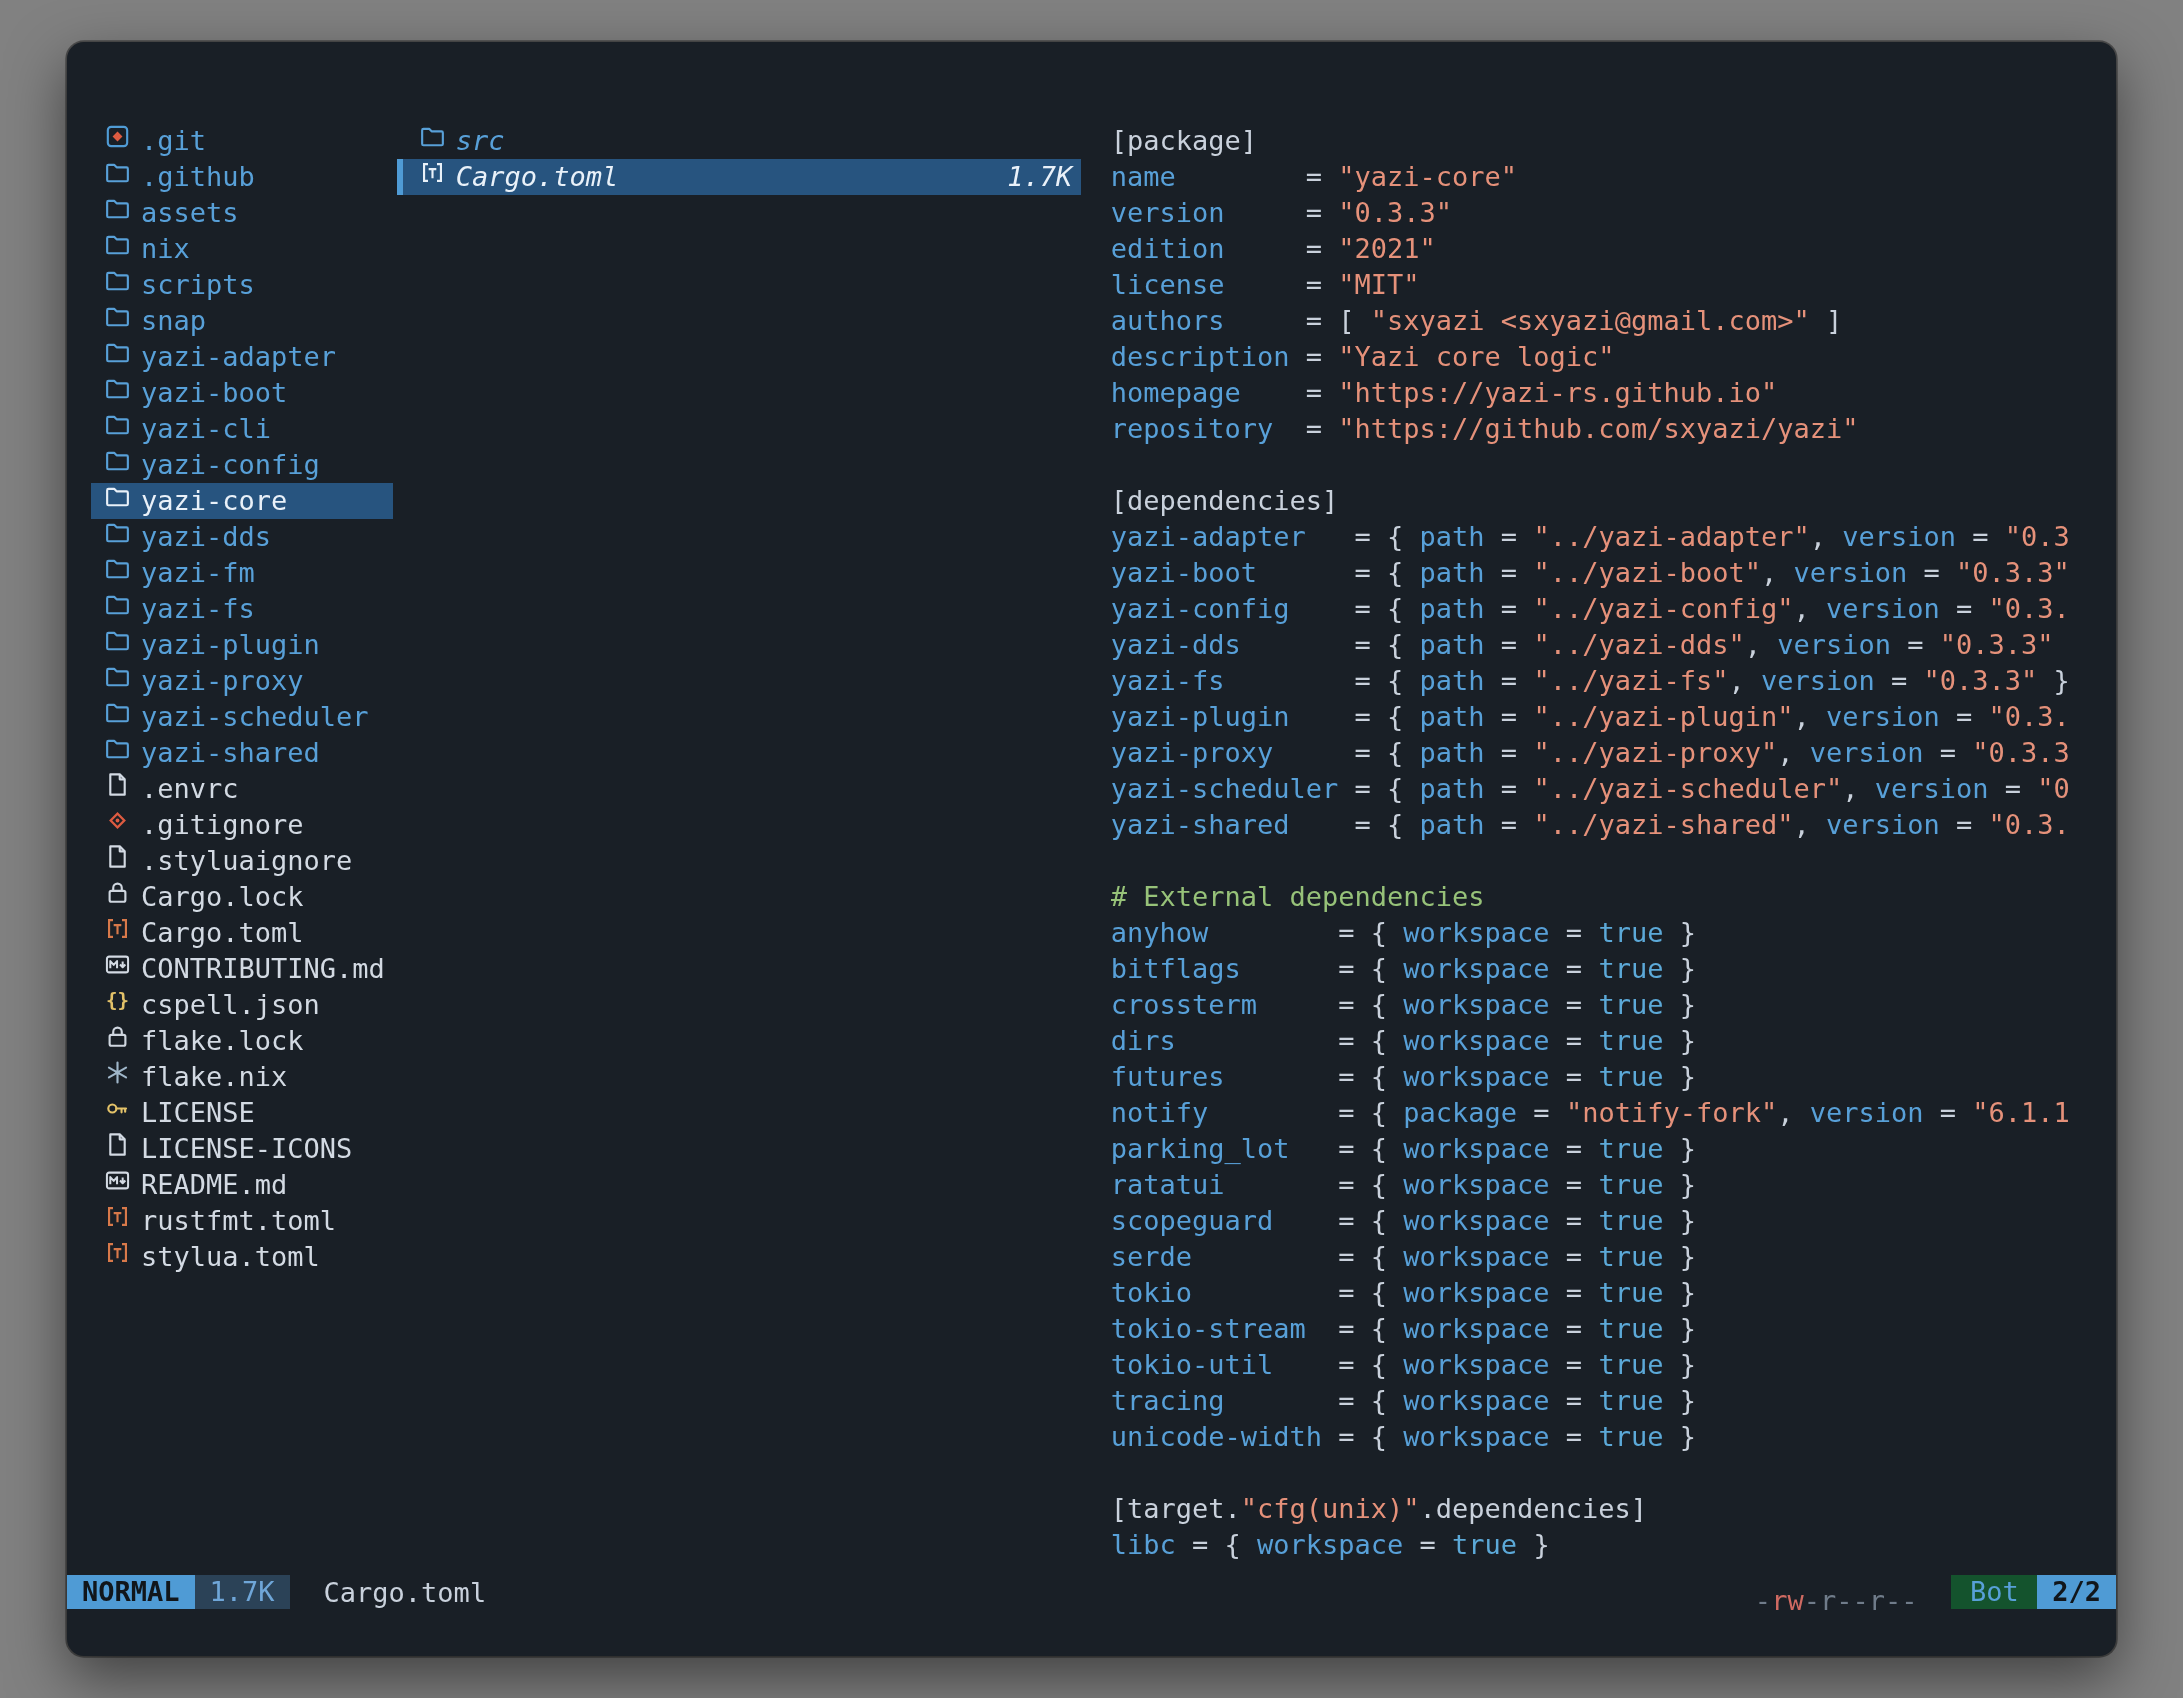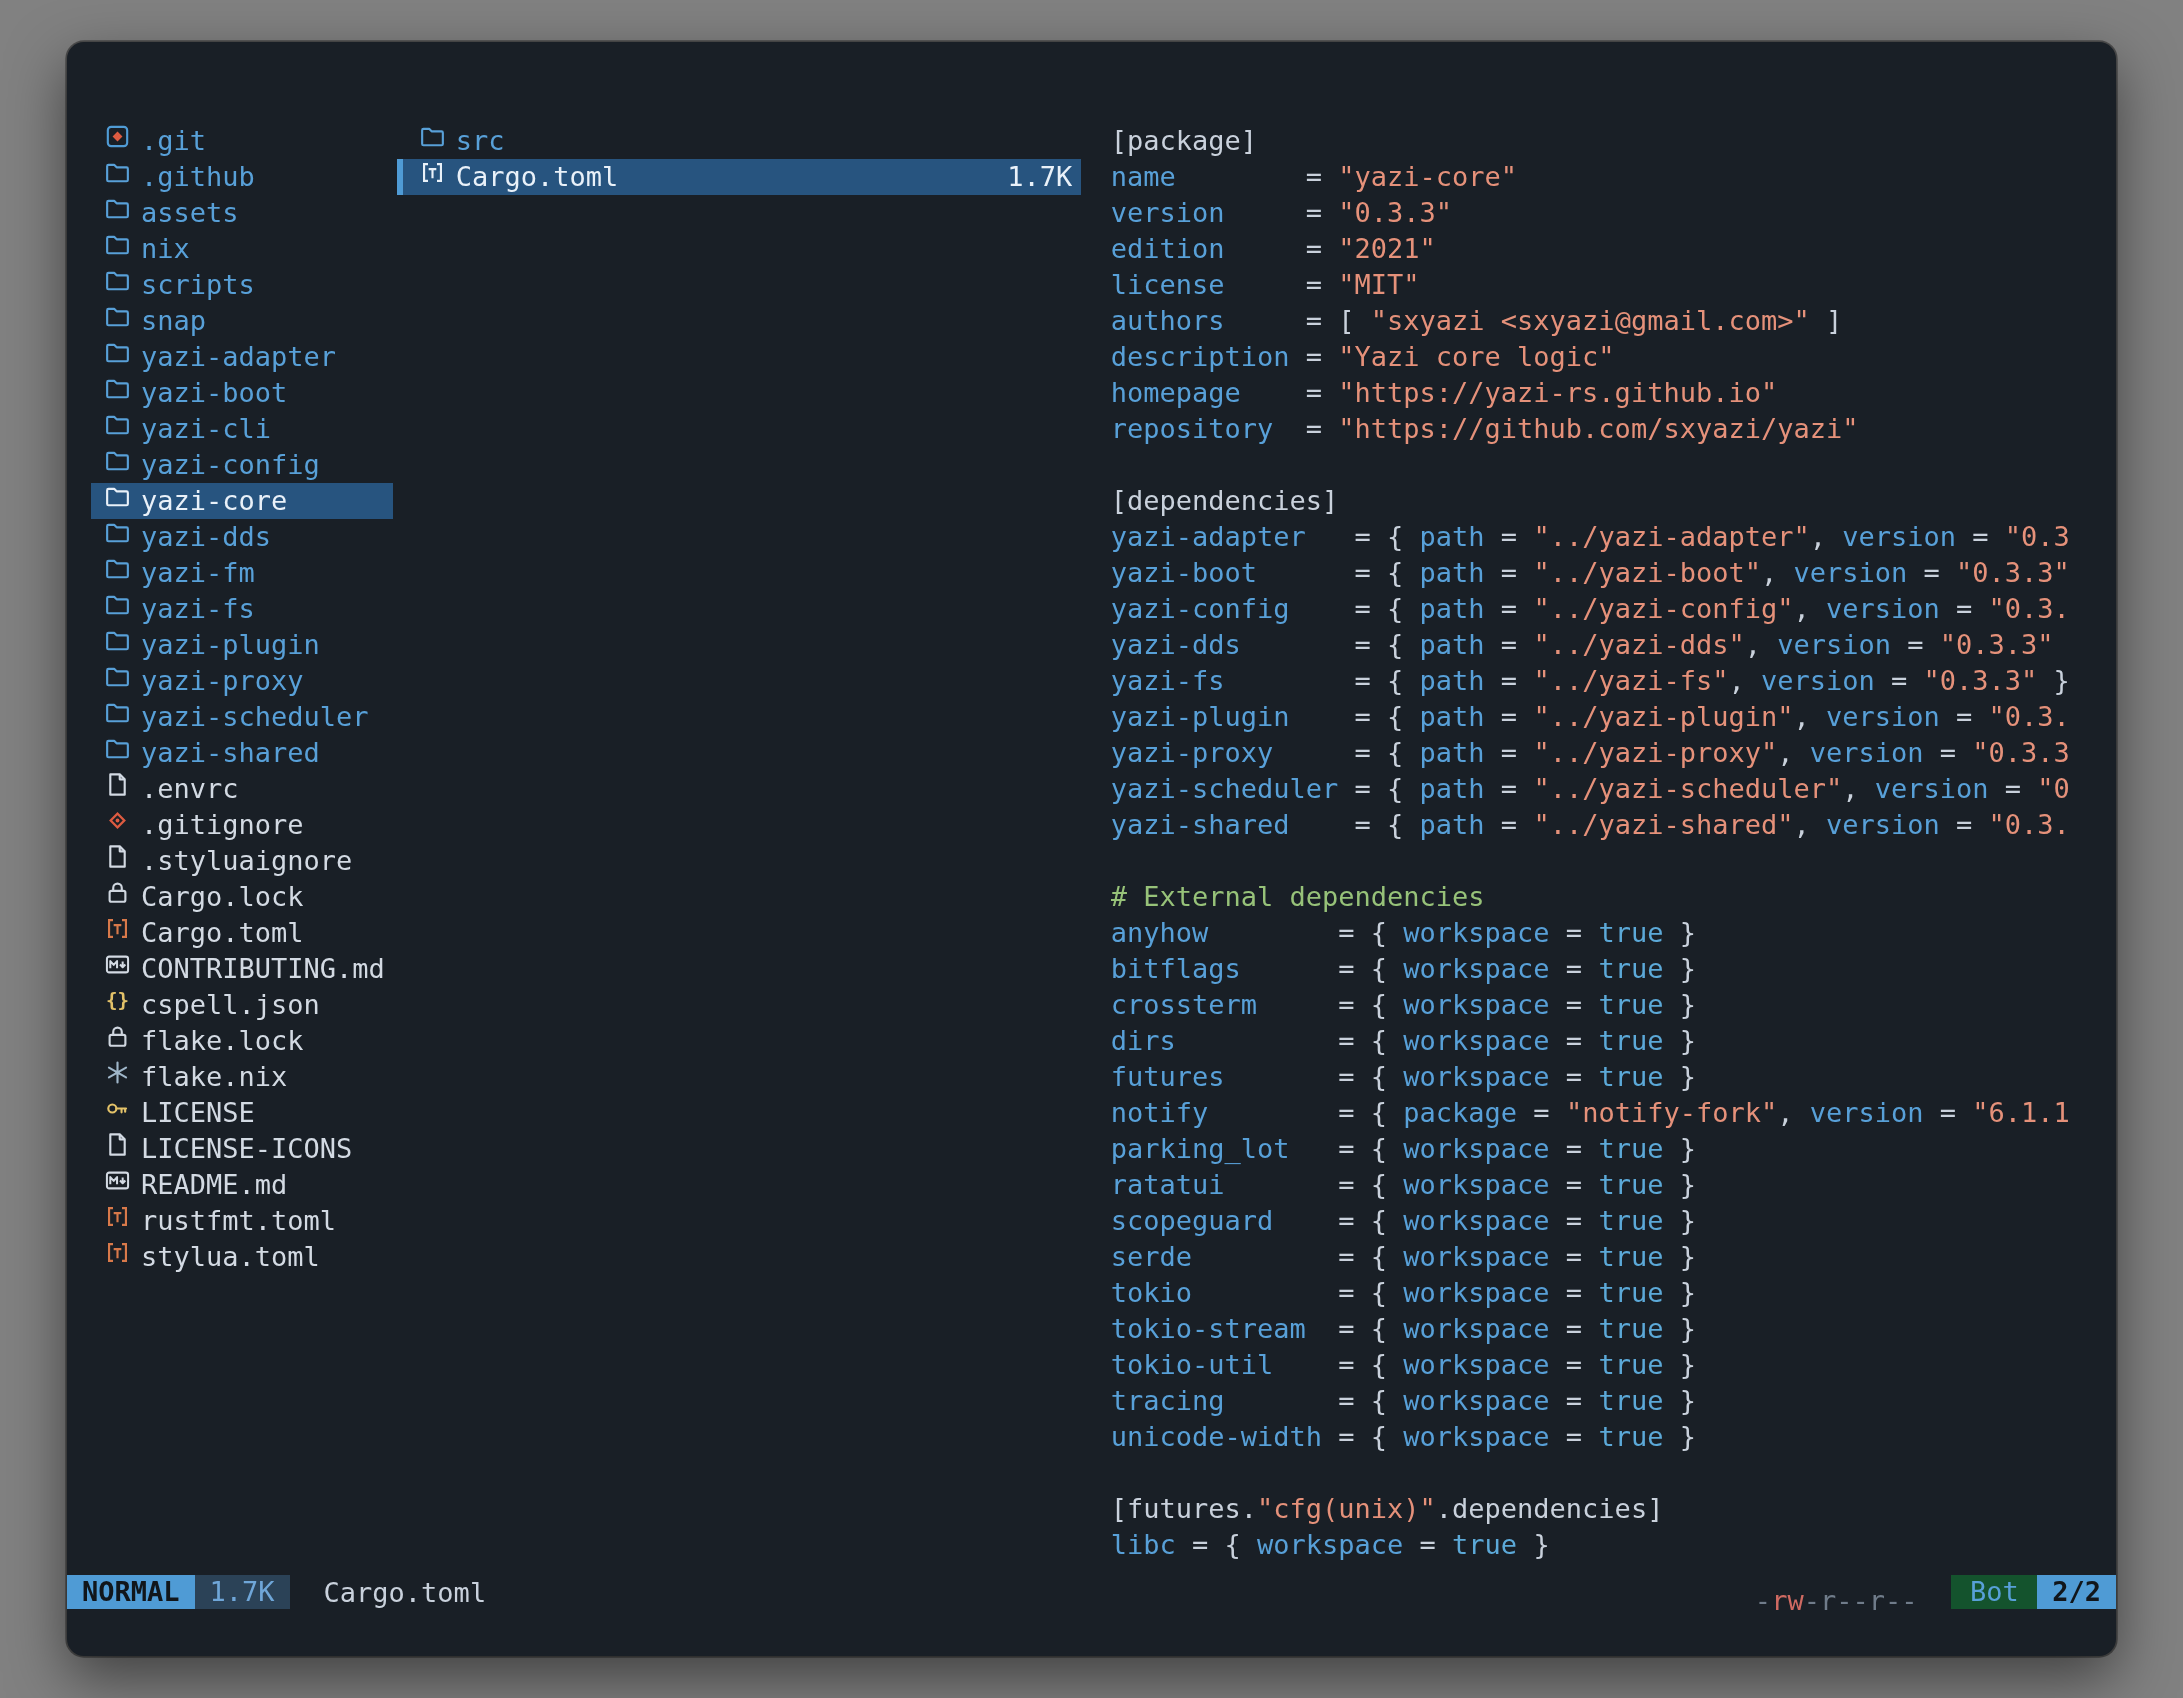--- a/index.html
+++ b/index.html
@@ -10,21 +10,21 @@
   .window { position:absolute; left:67px; top:42px; right:67px; bottom:42px;
             background:#191f26; border-radius:17px; overflow:hidden;
             box-shadow:0 0 0 1.7px rgba(0,0,0,.4), 0 22px 59px rgba(0,0,0,.5); }
 
   .terminal { position:absolute; inset:0; display:flex; flex-direction:column;
               padding:81px 0 47px 0; font-size:27px; line-height:36px; color:#c9d1dc; }
 
   .panes { flex:1; display:flex; padding:0 6.7px 0 23.5px; min-height:0; overflow:hidden; }
   .pane { overflow:hidden; }
   .pane-parent  { width:302px; flex:none; }
-  .pane-current { width:684px; flex:none; margin-left:4.2px; }
+  .pane-current { width:684px; flex:none; margin-left:4.2px;font-style:italic; }
   .pane-preview { flex:1; margin-left:30px; }
 
   .row { display:flex; height:36px; padding:0 8.4px 0 13.4px;
          position:relative; color:#d3dae3; cursor:default; }
   .pane-current .row { padding-left:22px; }
   .row .icon { width:27px; height:27px; margin-right:10px; flex:none; }
   .icon svg { width:100%; height:100%; display:block; }
   .label { white-space:pre; }
   .row.folder .label { color:#58a0d8; }
   .row.folder .icon  { color:#58a0d8; }
@@ -438,21 +438,21 @@
           <div class="code-line"><span class="seg-key">parking_lot   </span><span class="seg-pln">= { </span><span class="seg-key">workspace</span><span class="seg-pln"> = </span><span class="seg-bool">true</span><span class="seg-pln"> }</span></div>
           <div class="code-line"><span class="seg-key">ratatui       </span><span class="seg-pln">= { </span><span class="seg-key">workspace</span><span class="seg-pln"> = </span><span class="seg-bool">true</span><span class="seg-pln"> }</span></div>
           <div class="code-line"><span class="seg-key">scopeguard    </span><span class="seg-pln">= { </span><span class="seg-key">workspace</span><span class="seg-pln"> = </span><span class="seg-bool">true</span><span class="seg-pln"> }</span></div>
           <div class="code-line"><span class="seg-key">serde         </span><span class="seg-pln">= { </span><span class="seg-key">workspace</span><span class="seg-pln"> = </span><span class="seg-bool">true</span><span class="seg-pln"> }</span></div>
           <div class="code-line"><span class="seg-key">tokio         </span><span class="seg-pln">= { </span><span class="seg-key">workspace</span><span class="seg-pln"> = </span><span class="seg-bool">true</span><span class="seg-pln"> }</span></div>
           <div class="code-line"><span class="seg-key">tokio-stream  </span><span class="seg-pln">= { </span><span class="seg-key">workspace</span><span class="seg-pln"> = </span><span class="seg-bool">true</span><span class="seg-pln"> }</span></div>
           <div class="code-line"><span class="seg-key">tokio-util    </span><span class="seg-pln">= { </span><span class="seg-key">workspace</span><span class="seg-pln"> = </span><span class="seg-bool">true</span><span class="seg-pln"> }</span></div>
           <div class="code-line"><span class="seg-key">tracing       </span><span class="seg-pln">= { </span><span class="seg-key">workspace</span><span class="seg-pln"> = </span><span class="seg-bool">true</span><span class="seg-pln"> }</span></div>
           <div class="code-line"><span class="seg-key">unicode-width </span><span class="seg-pln">= { </span><span class="seg-key">workspace</span><span class="seg-pln"> = </span><span class="seg-bool">true</span><span class="seg-pln"> }</span></div>
           <div class="code-line">&nbsp;</div>
-          <div class="code-line"><span class="seg-pln">[futures.</span><span class="seg-str">"cfg(unix)"</span><span class="seg-pln">.dependencies]</span></div>
+          <div class="code-line"><span class="seg-pln">[target.</span><span class="seg-str">"cfg(unix)"</span><span class="seg-pln">.dependencies]</span></div>
           <div class="code-line"><span class="seg-key">libc</span><span class="seg-pln"> = { </span><span class="seg-key">workspace</span><span class="seg-pln"> = </span><span class="seg-bool">true</span><span class="seg-pln"> }</span></div>
         </div>
 
     </div>
 
     <div class="statusbar">
       <span class="badge-mode">NORMAL</span>
       <span class="badge-size">1.7K</span>
       <span class="filename">Cargo.toml</span>
       <span class="right">

